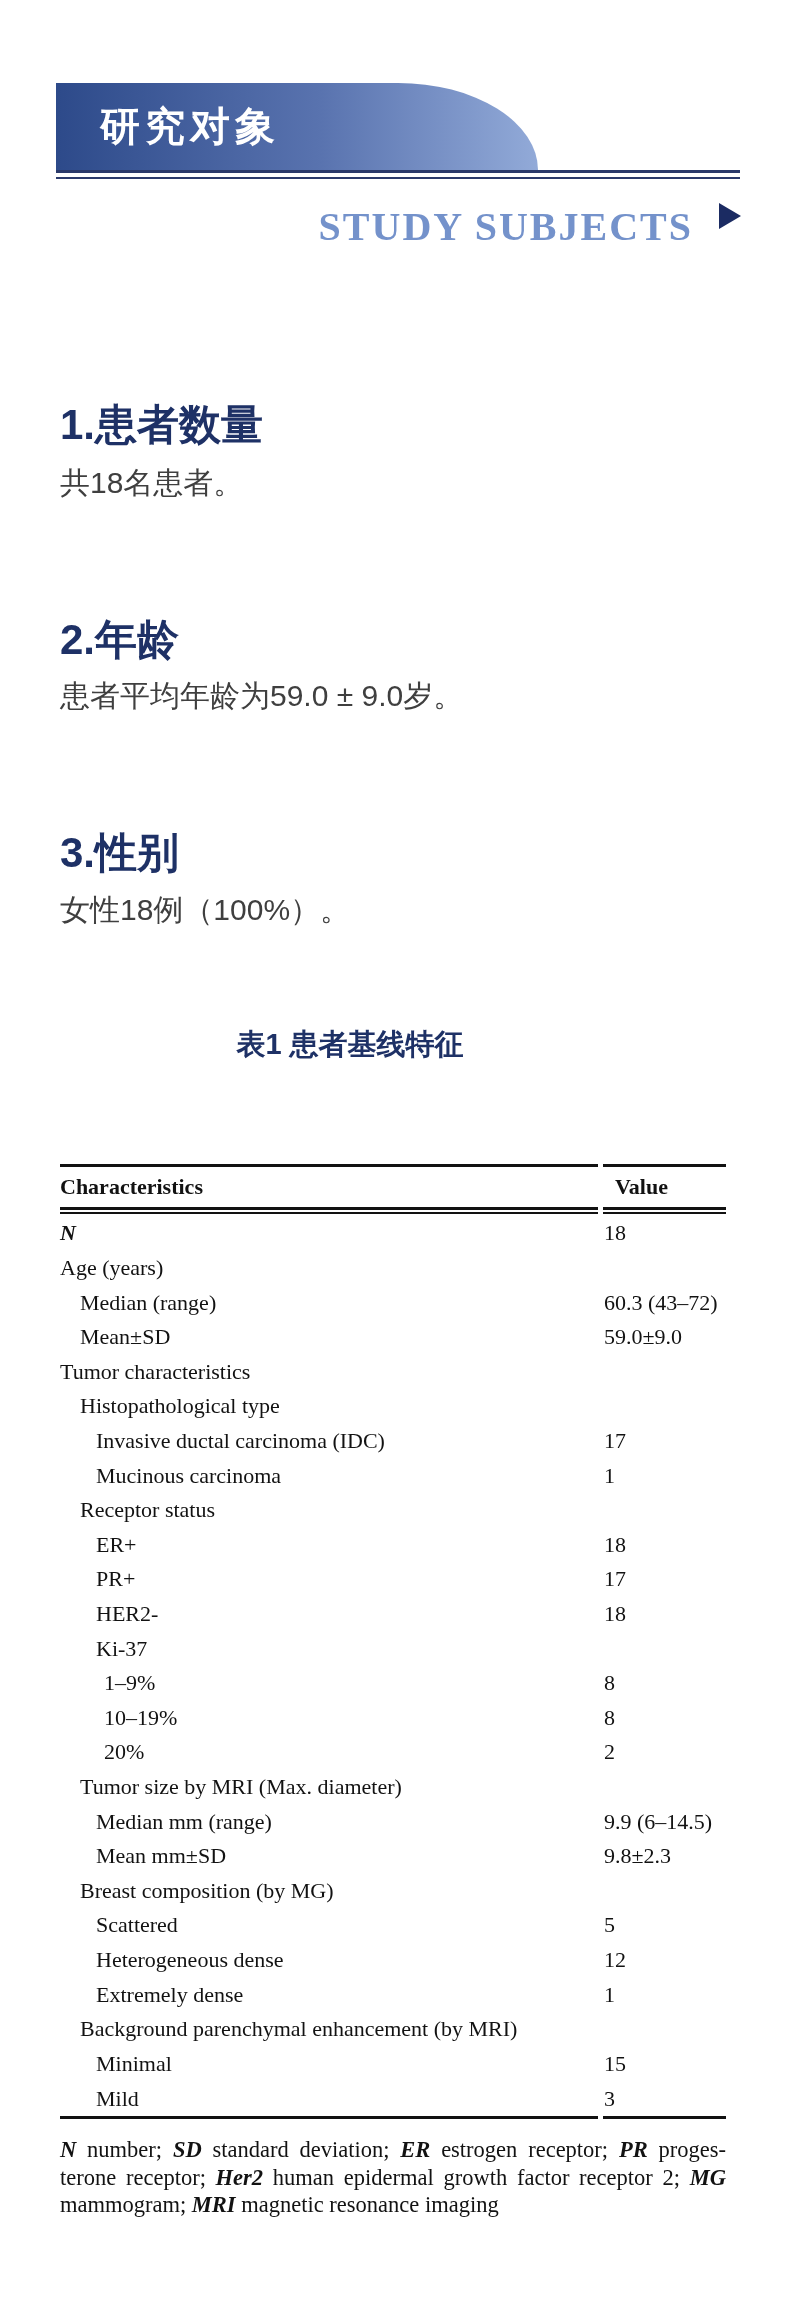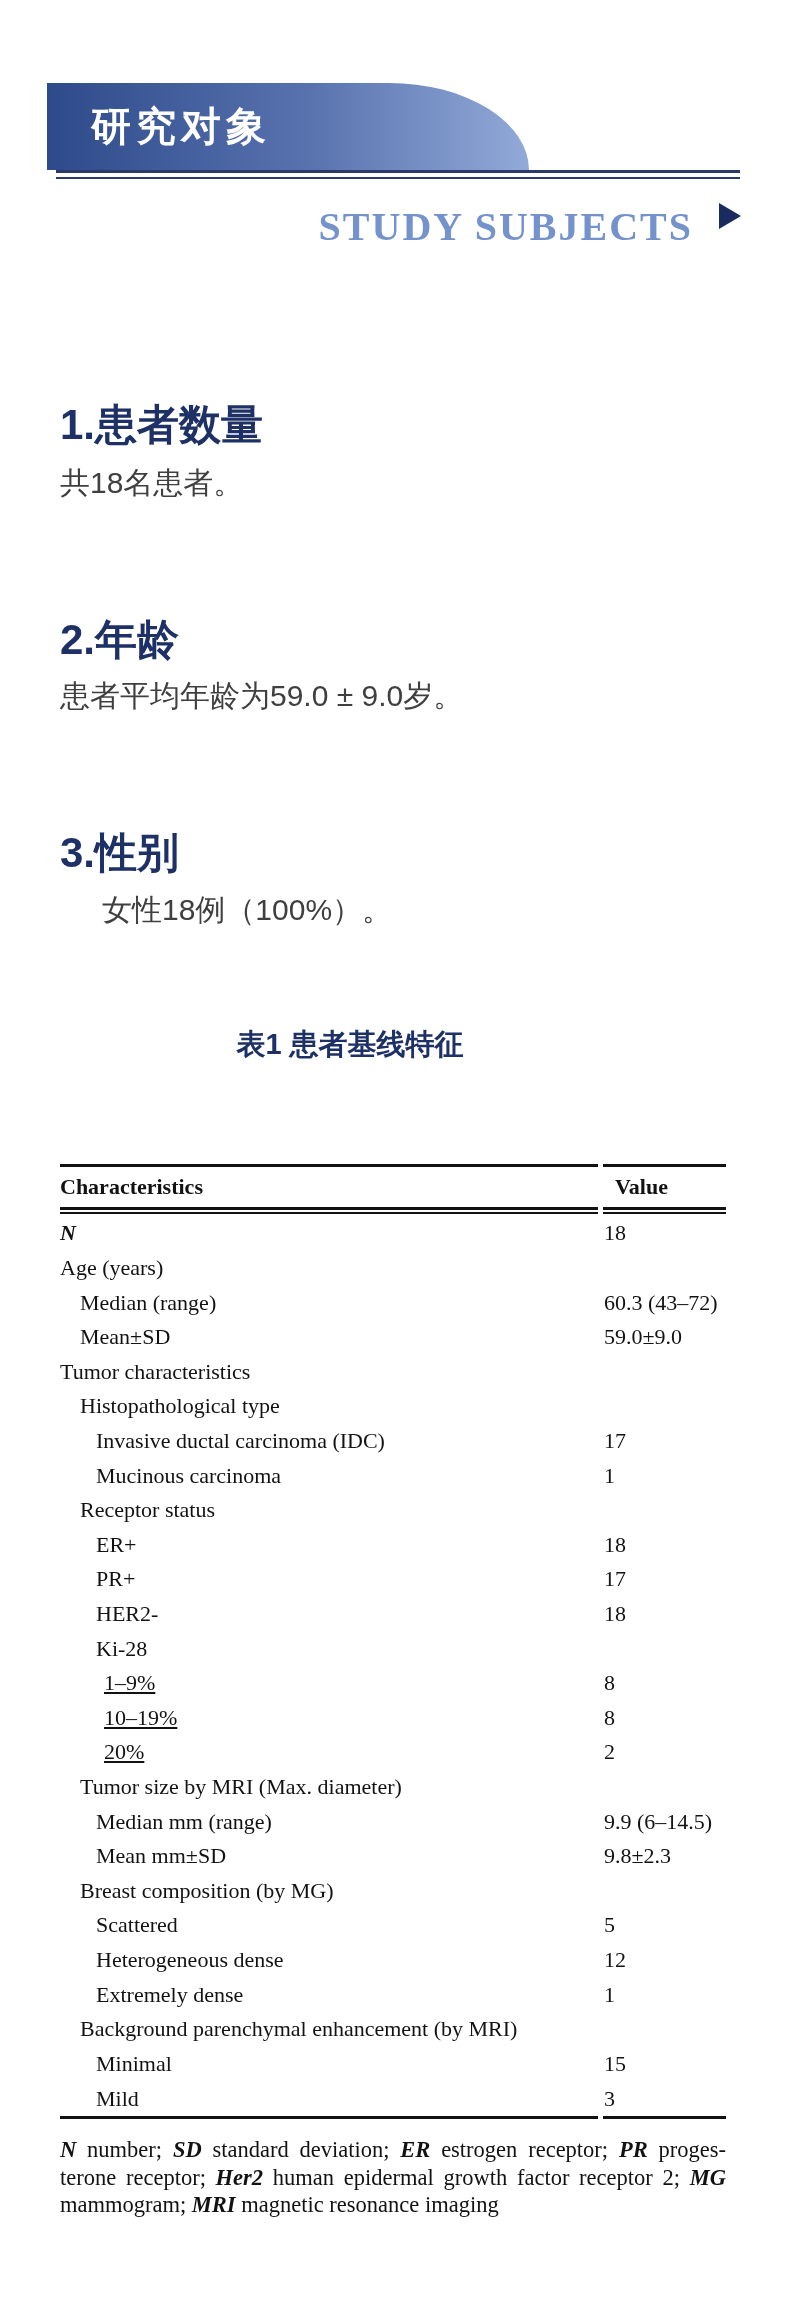--- a/index.html
+++ b/index.html
@@ -2,21 +2,21 @@
 <html style="--navy: #1e3166; --body_text: #3f3f3f; --subtitle_blue: #7492cb; --arrow_navy: #1b2b62; --rule_navy: #2b3a6b; --banner_grad_start: #2d4a8a; --banner_grad_end: #92aad8; --table_text: #121212;"><head>
 <meta charset="utf-8">
 <style>
   html,body{margin:0;padding:0;}
   body{
     width:800px;height:2299px;position:relative;background:#ffffff;
     font-family:"Liberation Sans", sans-serif;overflow:hidden;
   }
   
   .banner{
-    position:absolute;left:47px;top:83px;width:482px;height:87px;
+    position:absolute;left:56px;top:83px;width:482px;height:87px;
     background:linear-gradient(90deg,var(--banner_grad_start,#2d4a8a) 0%,#5973af 55%,var(--banner_grad_end,#92aad8) 100%);
     border-top-right-radius:140px 87px;
   }
   .banner-title{
     position:absolute;left:44px;top:0;height:87px;display:flex;align-items:center;
     color:#ffffff;font-family:"Liberation Serif", serif;font-weight:700;
     font-size:40px;letter-spacing:5px;white-space:nowrap;
   }
   .rule-a{position:absolute;left:56px;top:170px;width:684px;height:3px;background:var(--rule_navy,#2b3a6b);}
   .rule-b{position:absolute;left:56px;top:177px;width:684px;height:2px;background:var(--rule_navy,#2b3a6b);}
@@ -36,21 +36,21 @@
   .section-heading{
     position:absolute;left:60px;font-size:42px;line-height:42px;font-weight:700;
     color:var(--navy,#1e3166);white-space:nowrap;margin-top:16px;
   }
   .section-body{
     position:absolute;left:60px;font-size:30px;line-height:34px;
     color:var(--body_text,#3f3f3f);white-space:nowrap;
   }
   #h1{top:388px;} #p1{top:466px;}
   #h2{top:603px;} #p2{top:679px;}
-  #h3{top:816px;} #p3{top:893px;margin-left:42px;}
+  #h3{top:816px;} #p3{top:893px;}
   
   .table-title{
     position:absolute;left:0;top:1028px;width:700px;text-align:center;
     font-size:29px;line-height:32px;font-weight:700;color:var(--navy,#1e3166);
   }
   .dtable{
     position:absolute;left:60px;top:1164px;width:666px;height:958px;
     font-family:"Liberation Serif", serif;color:var(--table_text,#121212);font-size:22px;
   }
   .trule{position:absolute;left:0;width:666px;}
@@ -65,21 +65,21 @@
   .theader{position:absolute;top:3px;left:0;width:666px;height:40px;}
   .theader .th1,.theader .th2{position:absolute;top:0;height:24px;line-height:40px;font-weight:700;}
   .theader .th1{left:0;}
   .theader .th2{left:555px;text-align:center;}
   .trows{position:absolute;top:52px;left:0;width:666px;height:900px;display:flex;flex-direction:column;}
   .trow{position:relative;height:34.615px;display:flex;align-items:center;}
   .tlabel{white-space:nowrap;}
   .tlabel.ind0{padding-left:0;}
   .tlabel.ind1{padding-left:20px;}
   .tlabel.ind2{padding-left:36px;}
-  .tlabel.ind3{padding-left:44px;text-decoration:underline;}
+  .tlabel.ind3{padding-left:44px;}
   .tlabel.em{font-style:italic;font-weight:700;}
   .tvalue{position:absolute;left:544px;white-space:nowrap;}
   
   .footnote{
     position:absolute;left:60px;top:2136px;width:666px;
     font-family:"Liberation Serif", serif;font-size:22.5px;color:var(--table_text,#121212);
   }
   .fline{line-height:27.6px;white-space:nowrap;}
   .fline.just{white-space:normal;text-align:justify;text-align-last:justify;}
   .abbr{font-style:italic;font-weight:700;}
@@ -161,21 +161,21 @@
       </div>
       <div class="trow">
         <span class="tlabel ind2">PR+</span>
         <span class="tvalue">17</span>
       </div>
       <div class="trow">
         <span class="tlabel ind2">HER2-</span>
         <span class="tvalue">18</span>
       </div>
       <div class="trow">
-        <span class="tlabel ind2">Ki-28</span>
+        <span class="tlabel ind2">Ki-37</span>
       </div>
       <div class="trow">
         <span class="tlabel ind3">1–9%</span>
         <span class="tvalue">8</span>
       </div>
       <div class="trow">
         <span class="tlabel ind3">10–19%</span>
         <span class="tvalue">8</span>
       </div>
       <div class="trow">

